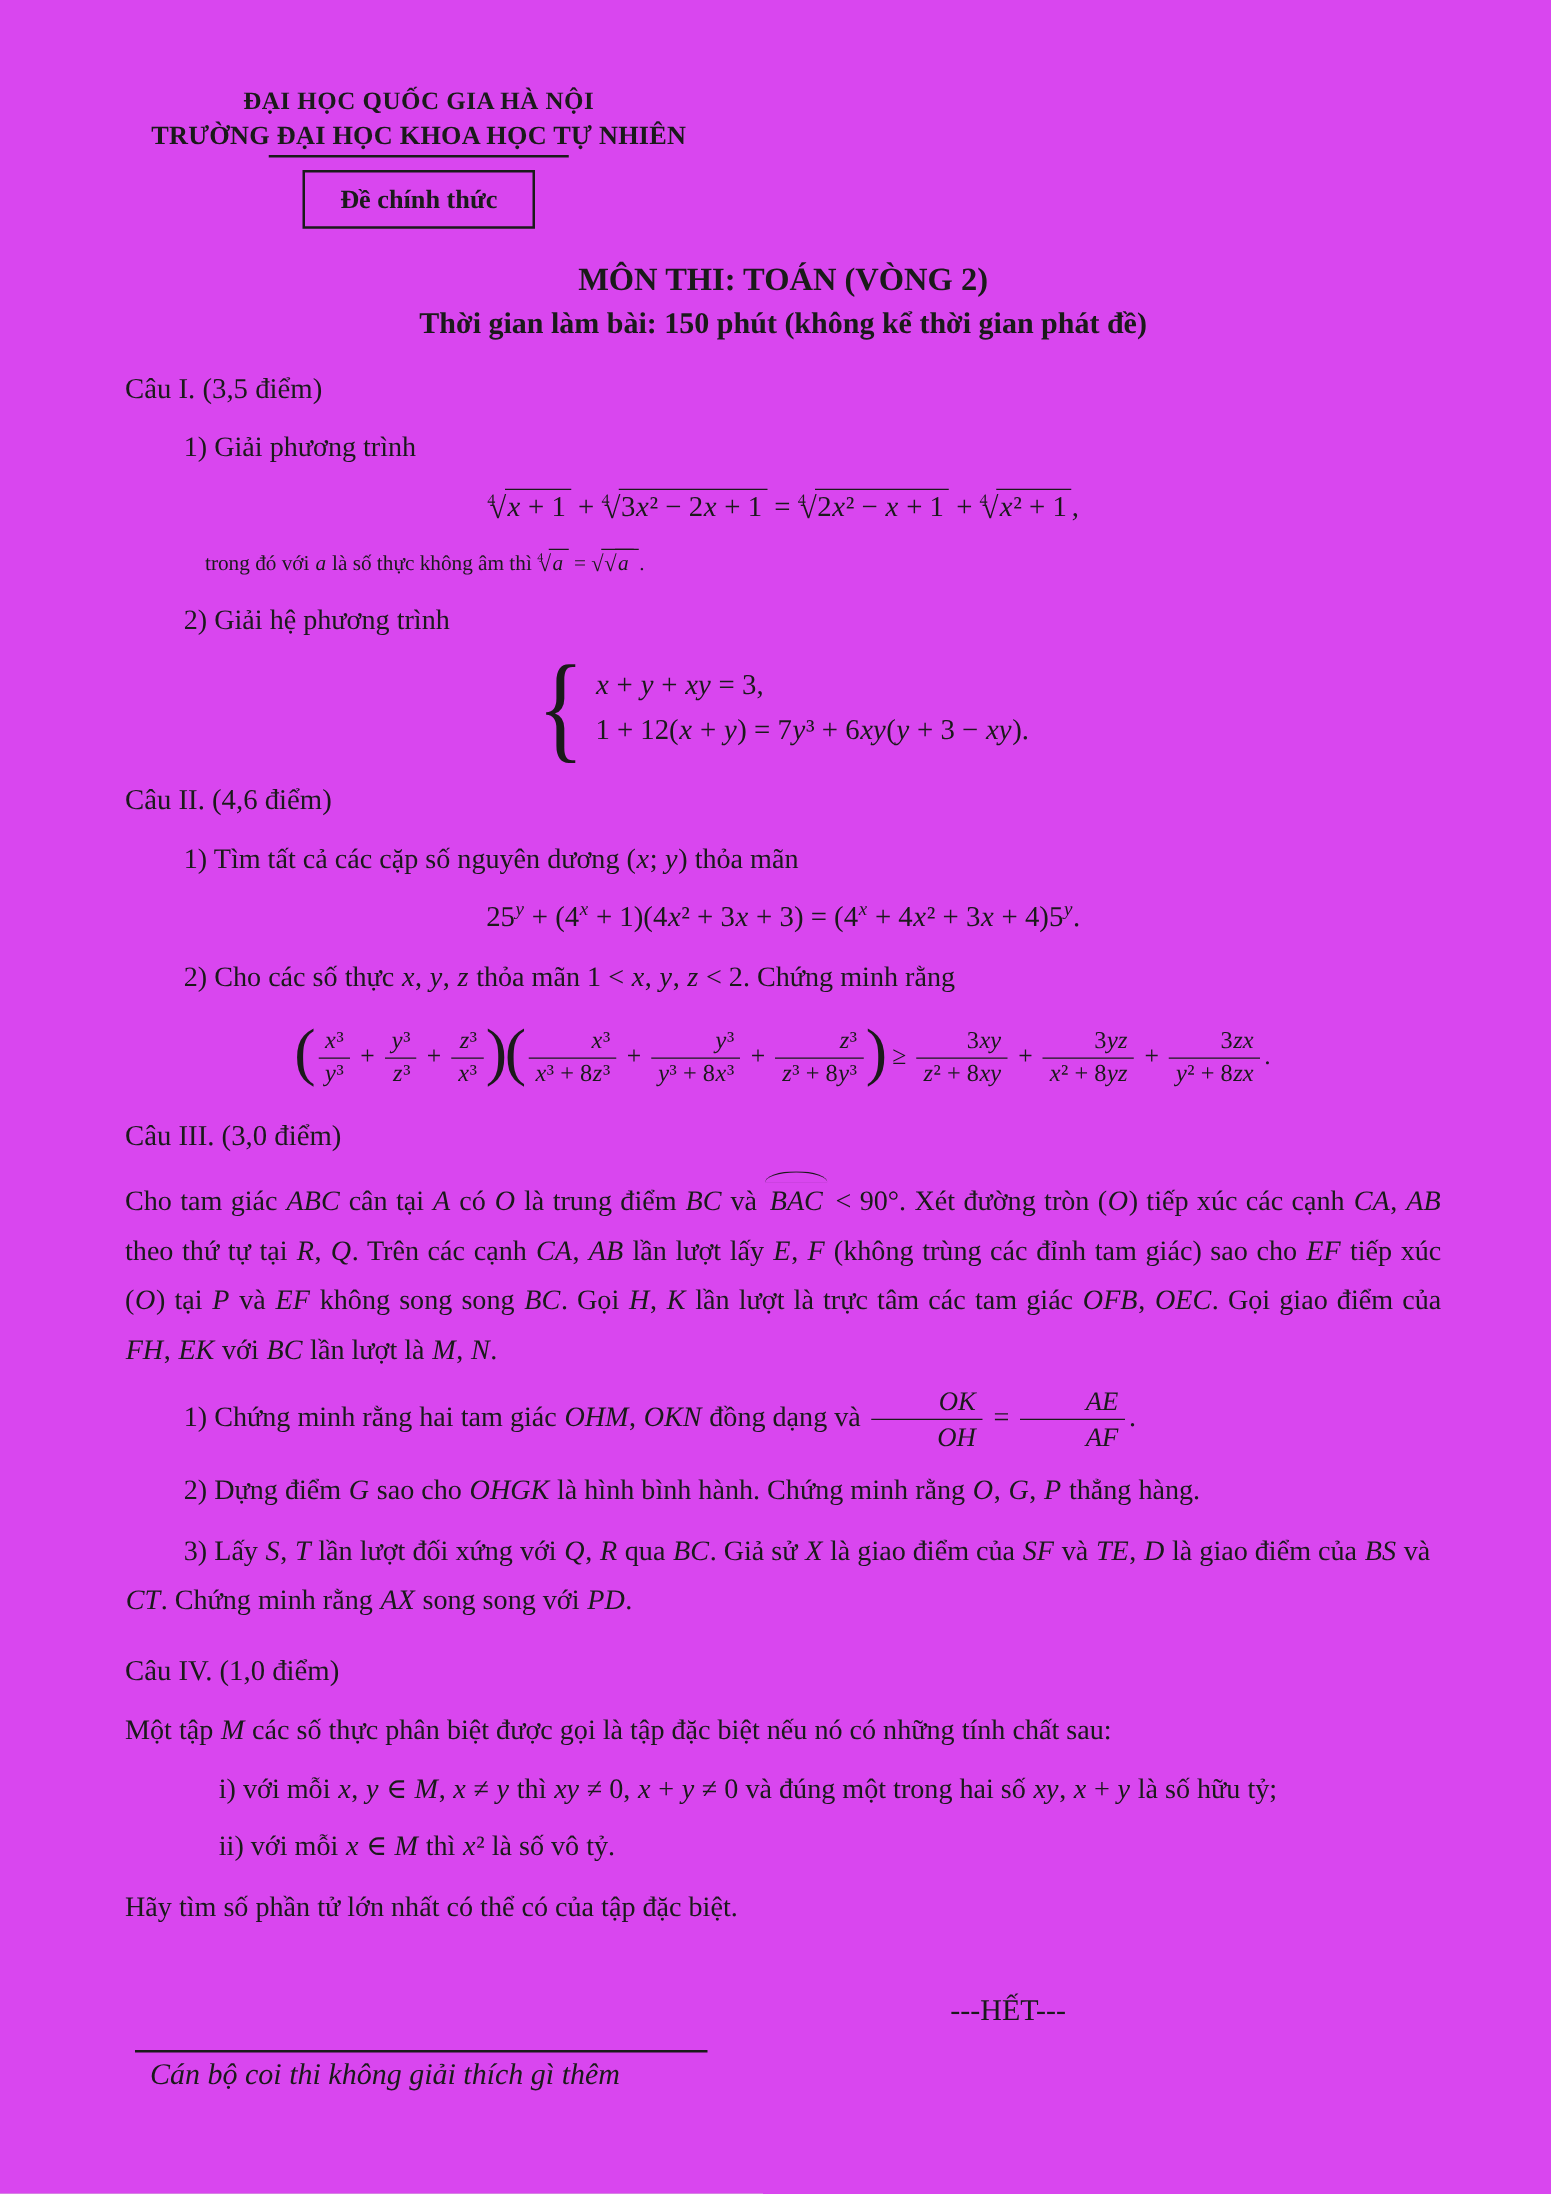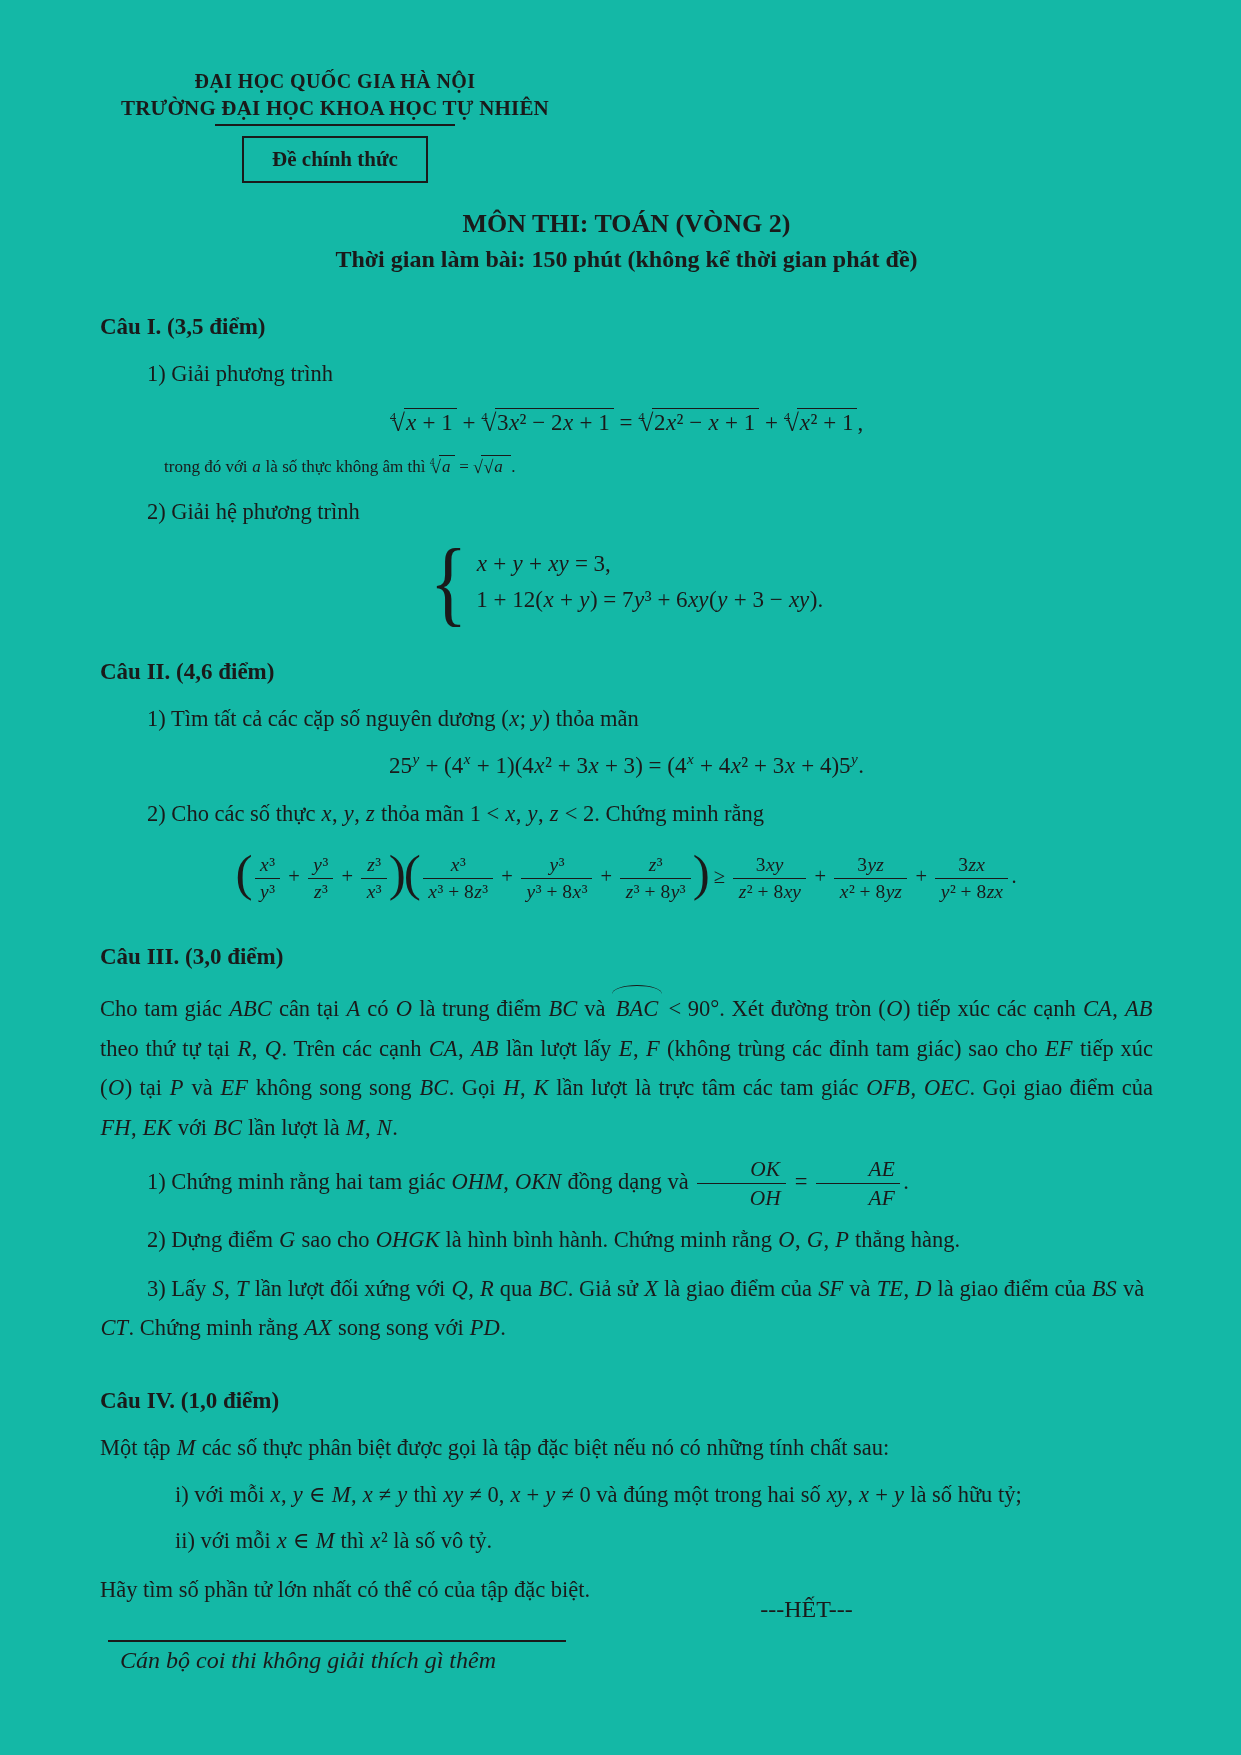--- a/index.html
+++ b/index.html
@@ -1,49 +1,49 @@
 <!DOCTYPE html>
 <html lang="vi"><head>
 <meta charset="utf-8">
 <style>
   html,body{margin:0;padding:0;background:#d8d8d8;}
   .page{
     width:1241px;height:1755px;box-sizing:border-box;position:relative;
-    margin:0 auto;background:#14b8a6;color:#1a1a1a;
+    margin:0 auto;background:#d946ef;color:#1a1a1a;
     font-family:"Liberation Serif","DejaVu Serif",serif;
     padding:70px 88px 0 100px;overflow:hidden;
   }
   i{font-style:italic;padding:0 .5px;}
   sup{font-size:.66em;line-height:0;}
   
   .hdr{display:flex;justify-content:space-between;align-items:flex-start;}
   .hdr-l{text-align:center;font-weight:700;width:470px;}
   .hl1{font-size:20px;letter-spacing:.4px;}
   .hl2{font-size:21px;margin-top:3px;letter-spacing:.2px;}
   .hrule{width:240px;border-top:2.5px solid #1a1a1a;margin:3px auto 0;}
   .obox{display:inline-block;border:2.5px solid #1a1a1a;padding:9px 28px;margin-top:10px;font-size:21px;font-weight:700;}
   .hdr-r{text-align:center;font-weight:700;width:520px;padding-top:4px;}
   .hr1{font-size:21px;letter-spacing:.3px;}
   .hr2{font-size:21px;margin-top:4px;letter-spacing:.2px;}
   .hrule2{width:348px;border-top:2.5px solid #1a1a1a;margin:4px auto 0;}
   
   .title{text-align:center;font-size:26px;font-weight:700;margin-top:26px;}
   .subtitle{text-align:center;font-size:24px;font-weight:700;margin-top:7px;}
   
-  .sec-h{font-size:23px;font-weight:700;margin-top:37px;line-height:1.5;}
+  .sec-h{font-size:23px;font-weight:400;margin-top:21px;line-height:1.5;}
   .item{font-size:22.5px;line-height:1.74;margin:9px 0;text-indent:47px;}
   .subitem{font-size:22.5px;line-height:1.74;margin:7px 0;padding-left:75px;}
   .para{font-size:22.5px;line-height:1.76;margin-top:10px;}
   .just{text-align:justify;}
   .note{font-size:17px;line-height:1.74;margin:10px 0;padding-left:64px;}
   
   .disp{text-align:center;font-size:23px;margin:15px 0;white-space:nowrap;}
   .ineq{font-size:20.5px;margin:20px 0 13px;}
   
-  .frac{display:inline-block;vertical-align:middle;text-align:center;line-height:1.22;font-size:.95em;margin:0 3px;}
+  .frac{display:inline-block;vertical-align:middle;text-align:right;line-height:1.22;font-size:.95em;margin:0 3px;}
   .fn{display:block;padding:0 5px 1px;border-bottom:1.6px solid #1a1a1a;}
   .fd{display:block;padding:1px 5px 0;}
   .root{white-space:nowrap;display:inline-block;}
   .idx{font-size:.56em;position:relative;top:-.68em;margin-right:-.36em;}
   .rs{font-size:1.06em;position:relative;top:1px;}
   .rb{border-top:1.7px solid #1a1a1a;padding:1px 4px 0 2px;margin-left:-1.5px;}
   .big{font-size:2.5em;font-weight:400;line-height:0;vertical-align:-.14em;margin:0 -1px;}
   .cases{display:inline-flex;align-items:center;text-align:left;vertical-align:middle;}
   .cb{font-size:3.4em;line-height:.75;transform:scaleY(1.22);margin-right:9px;font-weight:400;}
   .crows{display:inline-block;}

